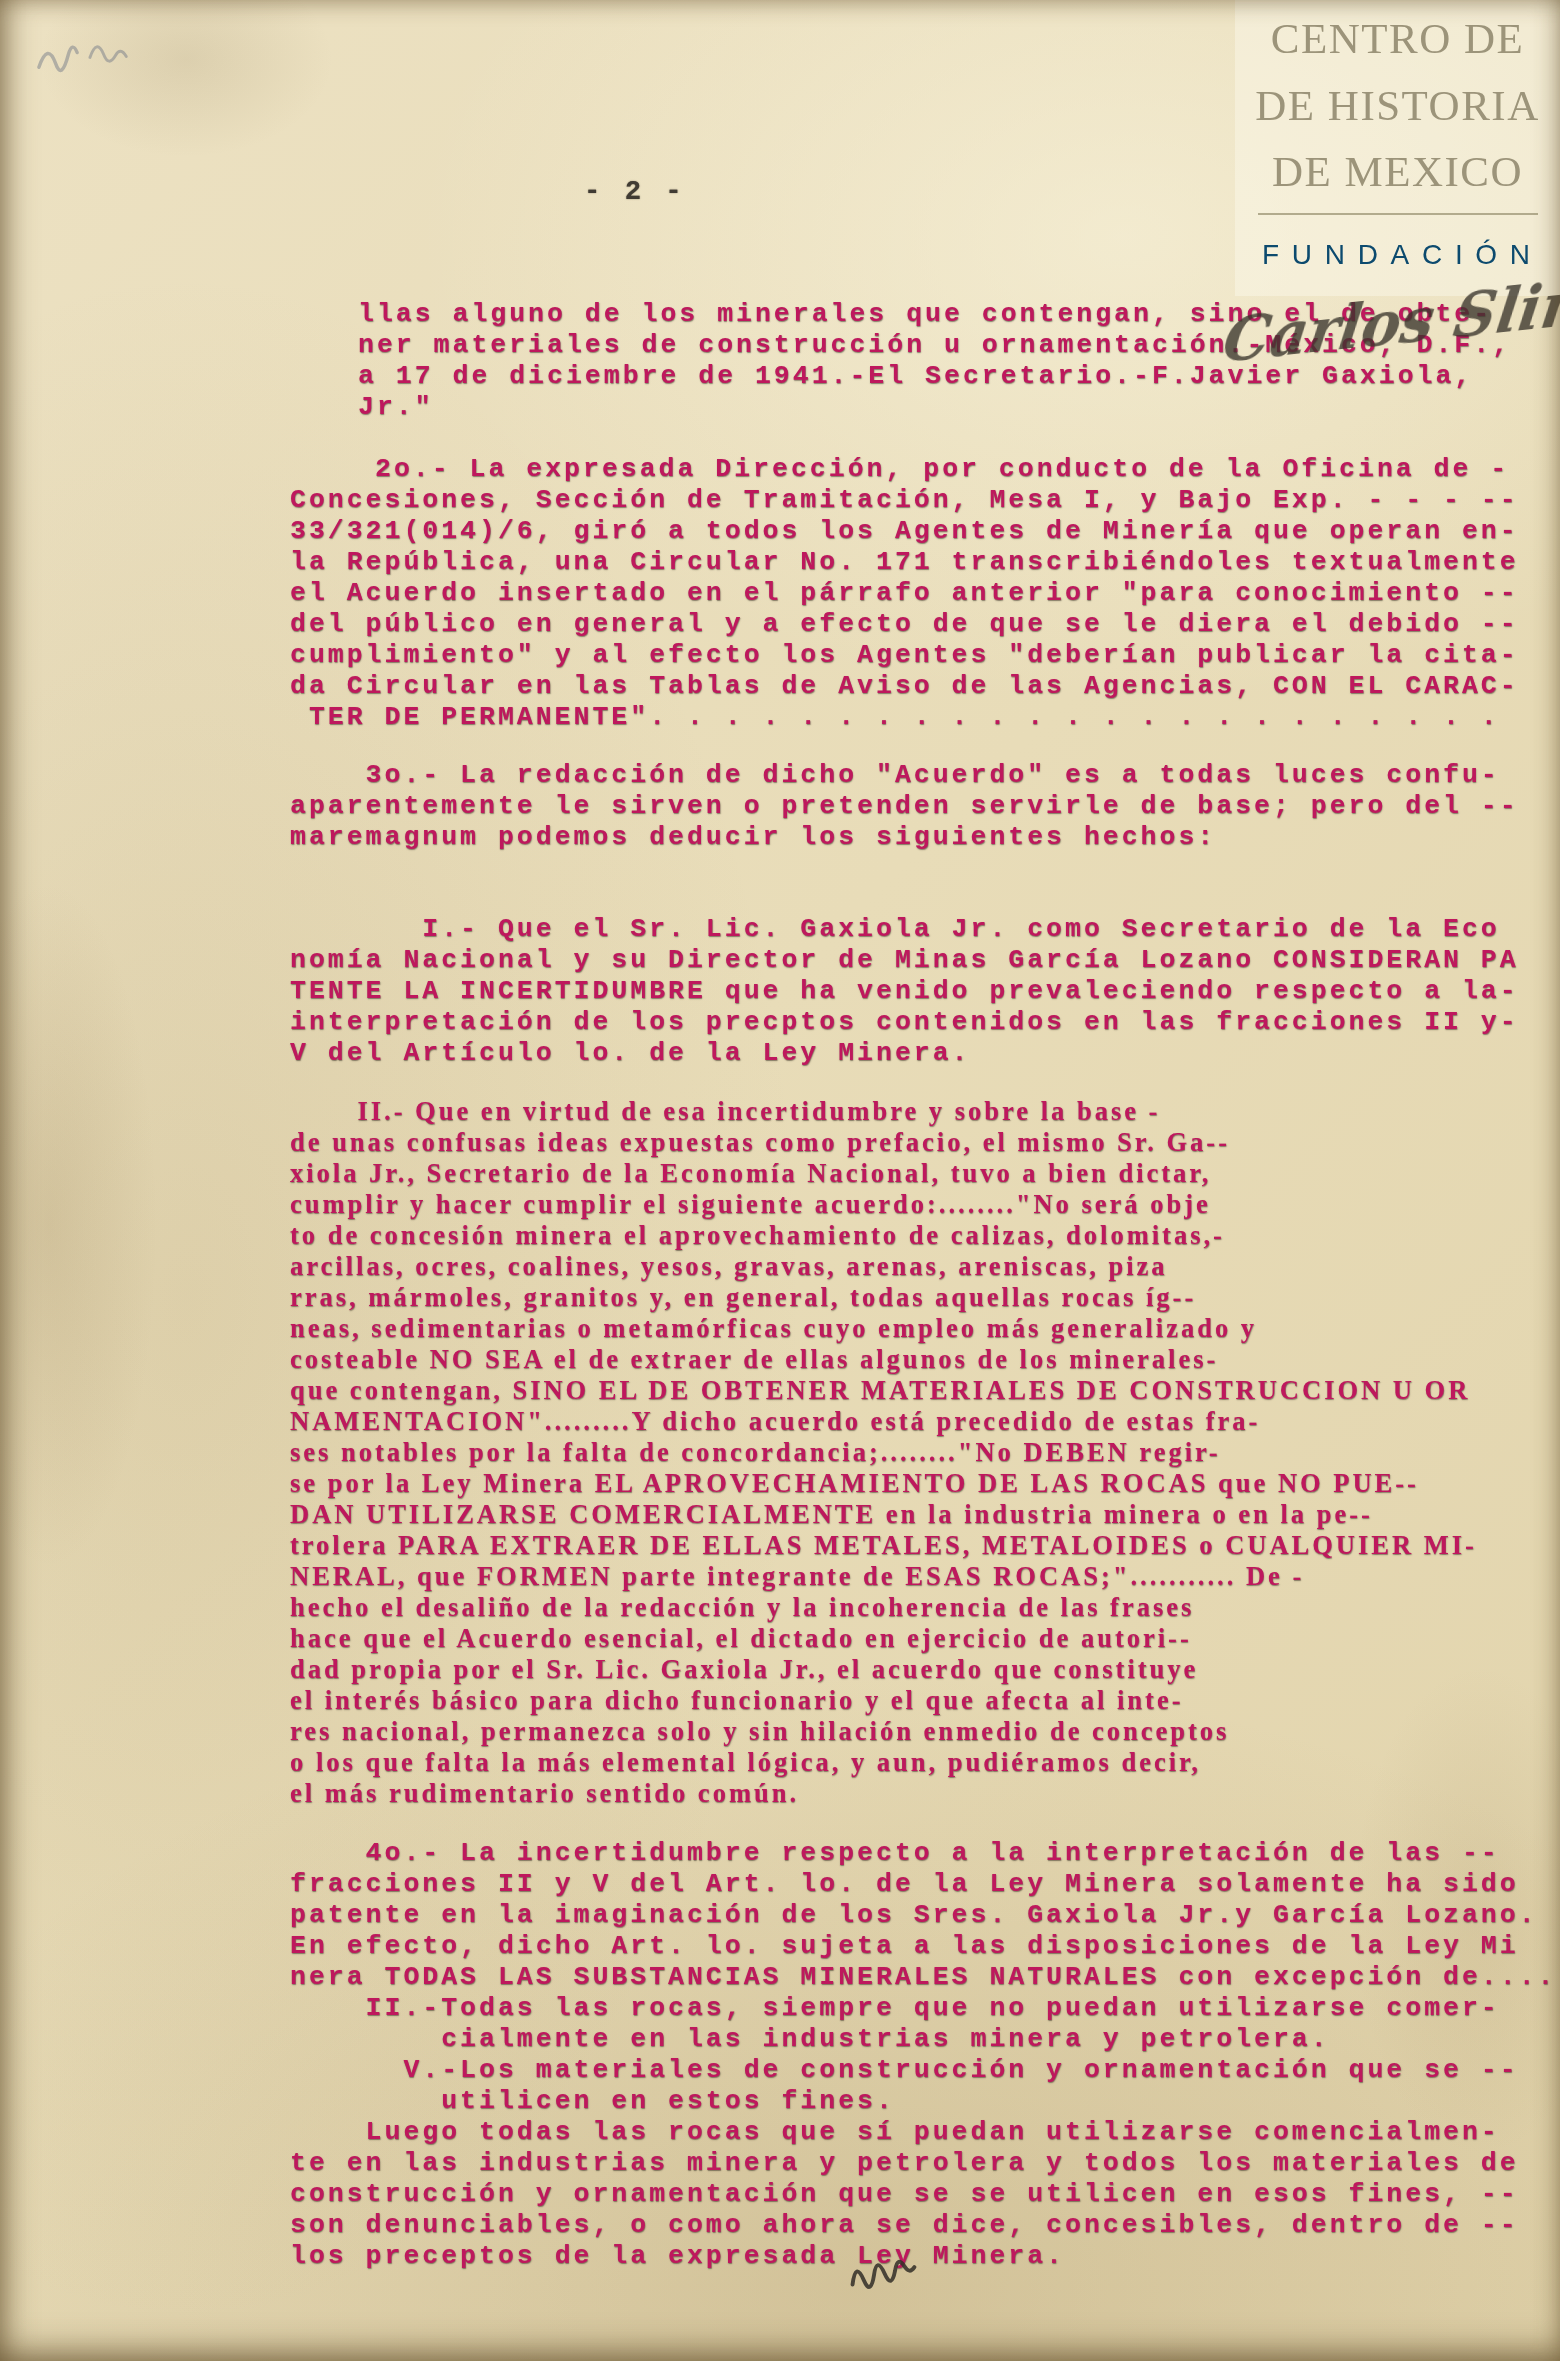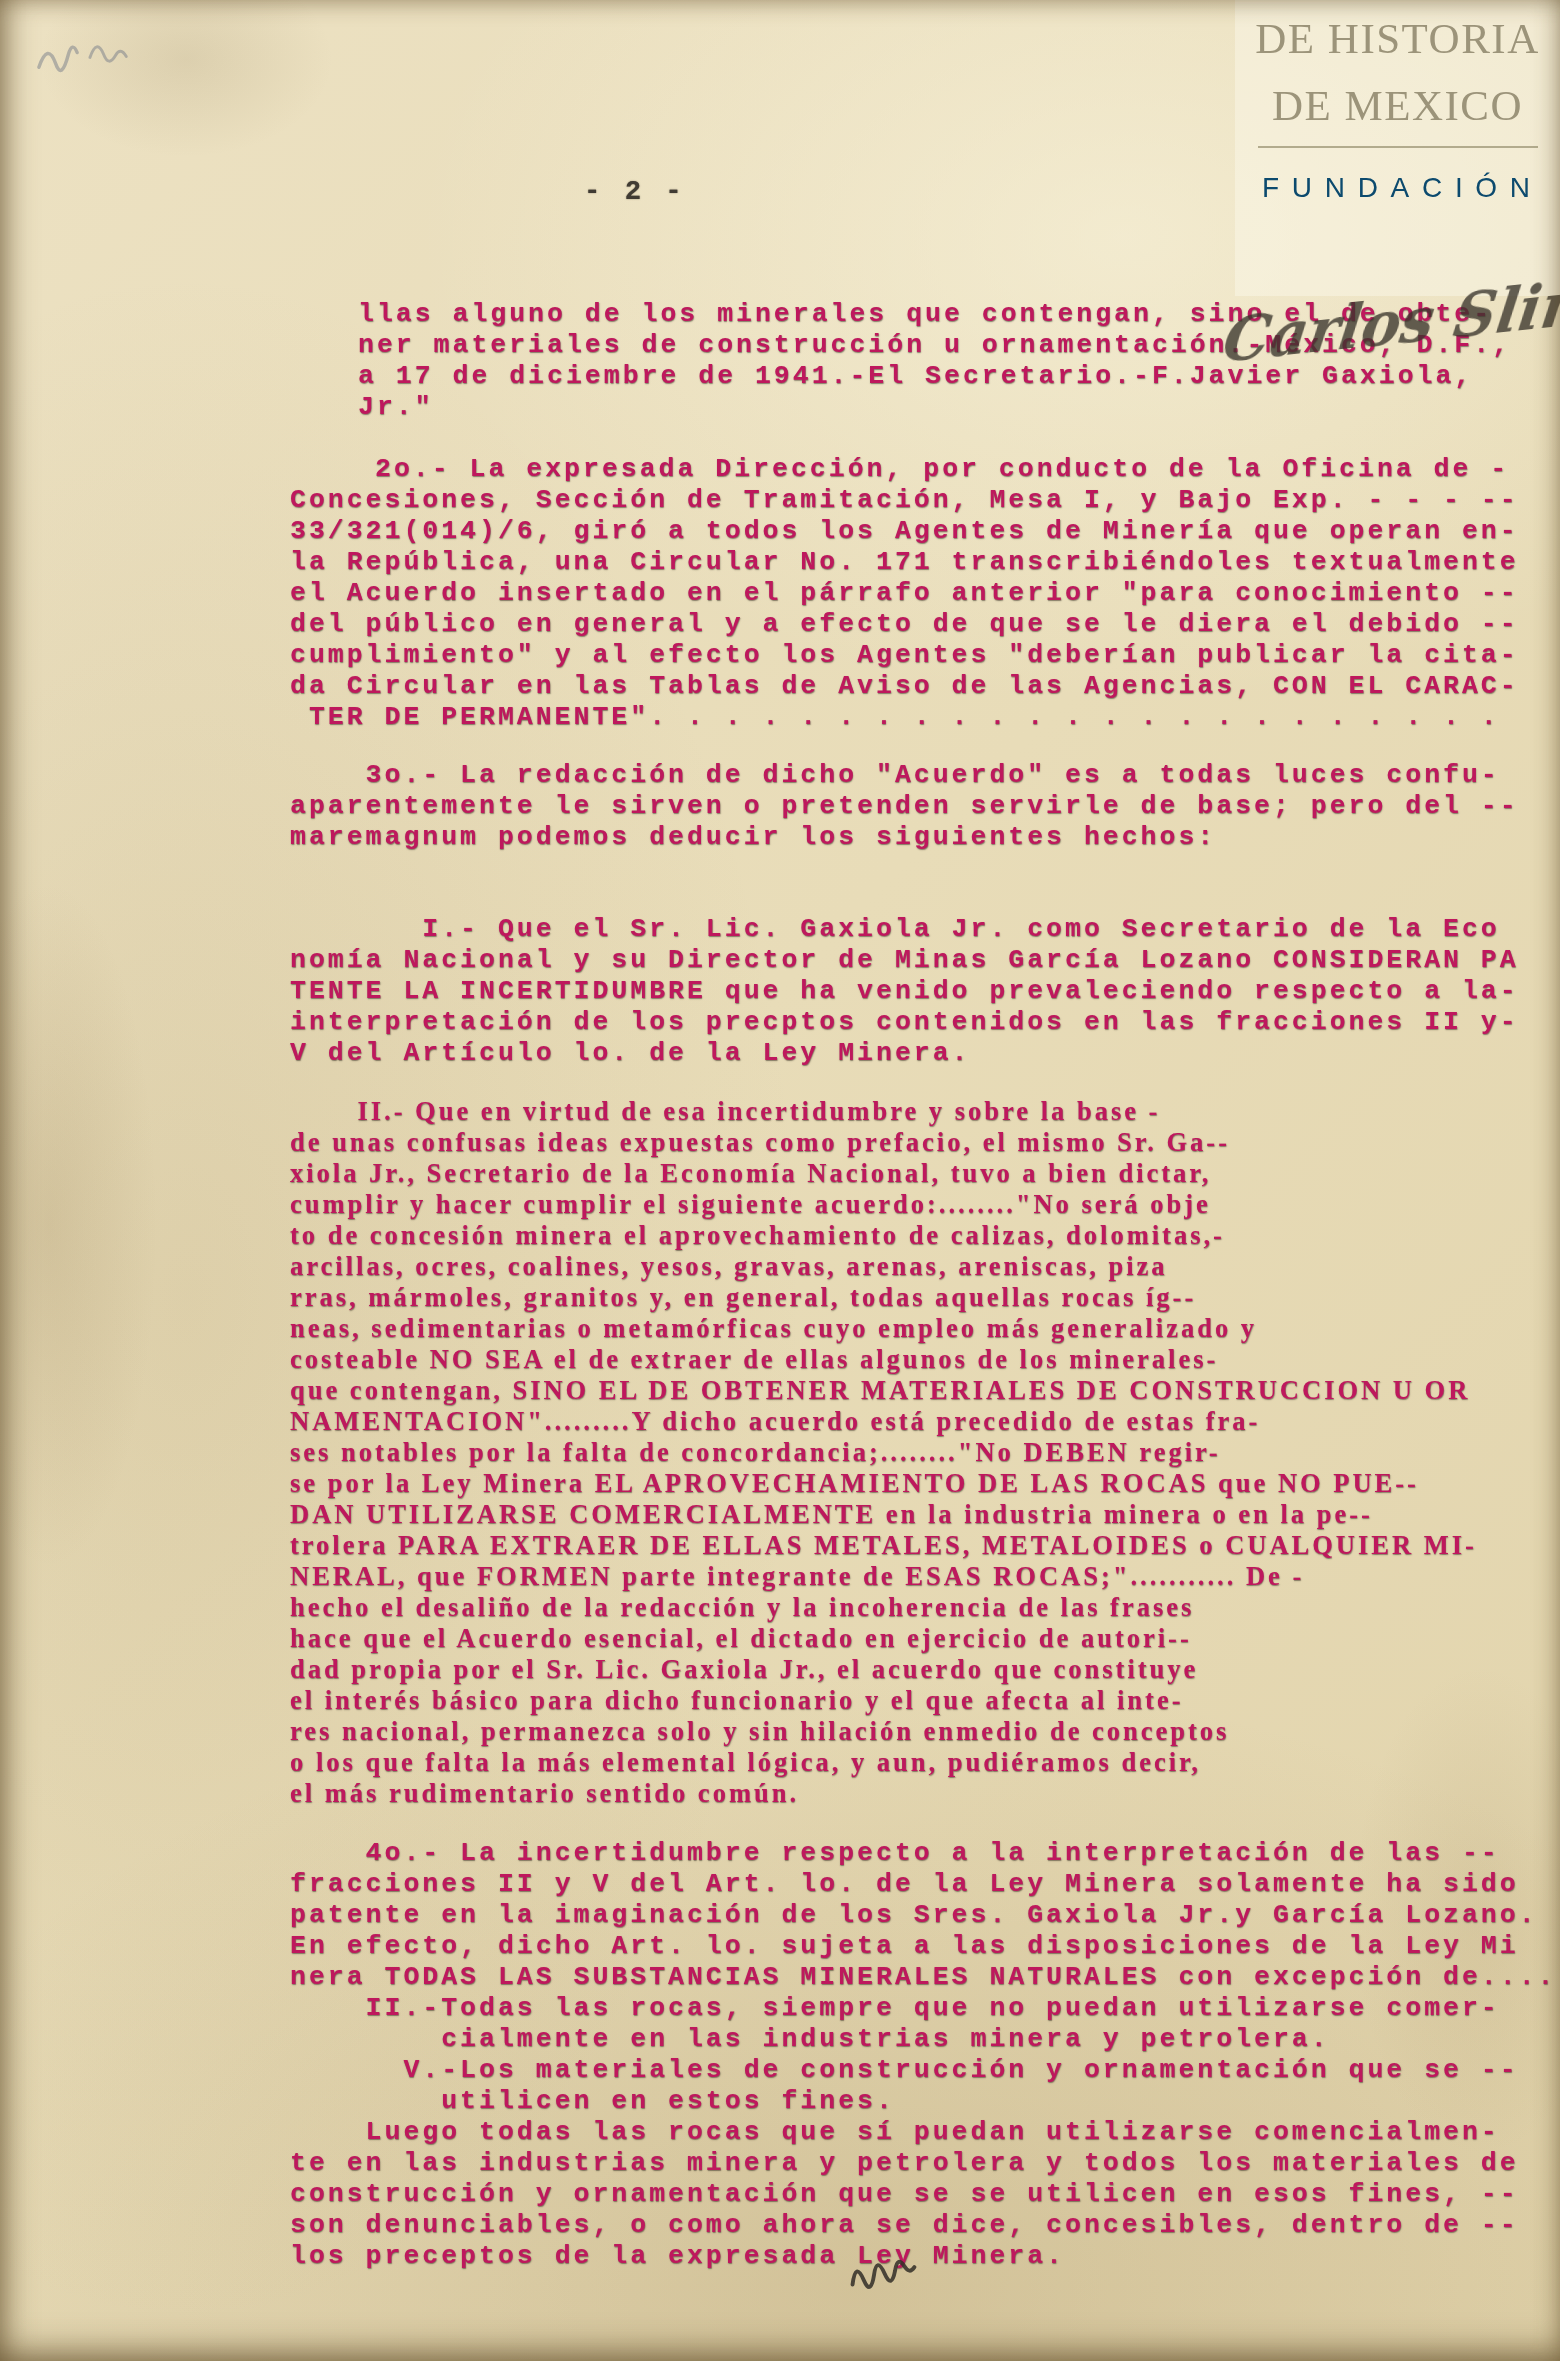--- a/index.html
+++ b/index.html
@@ -84,20 +84,21 @@
   .scribble.br{left:845px;top:2243px;z-index:4;opacity:.85;transform:rotate(-7deg);}
 </style>
 </head>
 <body>
 
 <div class="stain s1"></div>
 <div class="stain s2"></div>
 <div class="stain s3"></div>
 
 <div class="wm-panel">
+  <div class="wm-org">CENTRO DE</div>
   <div class="wm-org">DE HISTORIA</div>
   <div class="wm-org">DE MEXICO</div>
   <div class="wm-rule"></div>
   <div class="wm-foundation">FUNDACIÓN</div>
 </div>
 
 <div class="signature">Carlos Slim</div>
 
 <div class="pagenum">- 2 -</div>
 

